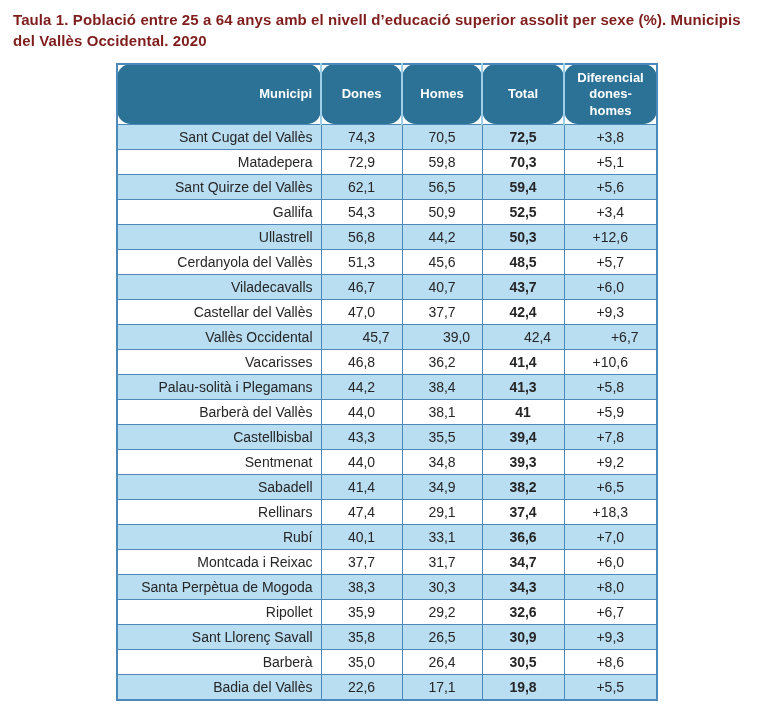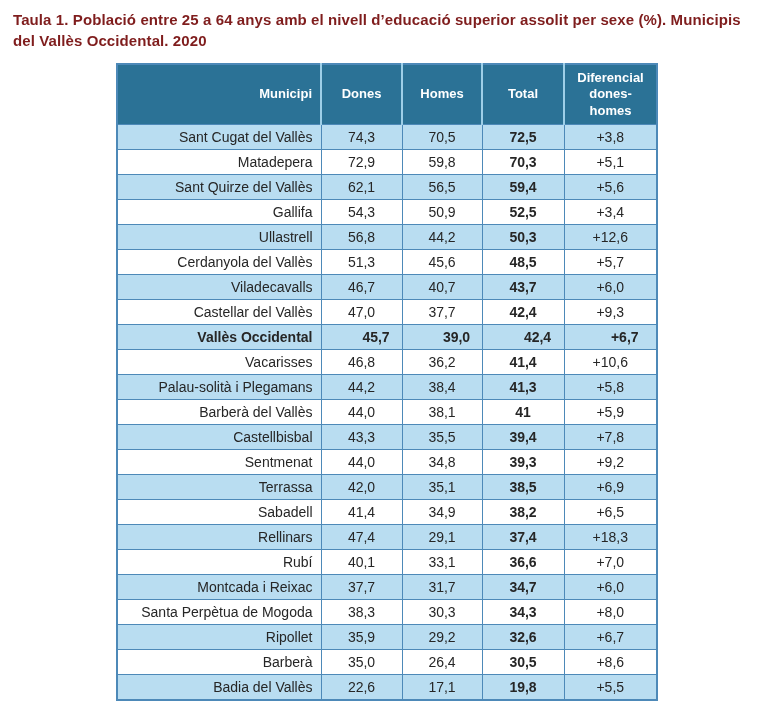--- a/index.html
+++ b/index.html
@@ -45,20 +45,21 @@
     color: #ffffff;
     font-size: 13px;
     font-weight: bold;
     text-align: center;
     padding: 5px 8px;
     line-height: 1.25;
     border-left: 2px solid #9ecfe8;
     border-bottom: 1px solid #4d89b8;
     vertical-align: middle;
     height: 32px;
+    border-radius: 14px;
   }
   table.data-table th:first-child {
     text-align: right;
     border-left: none;
   }
   table.data-table td {
     padding: 2px 8px;
     height: 20px;
     text-align: center;
     border: 1px solid #4d89b8;
@@ -71,21 +72,21 @@
   table.data-table td:nth-child(4) {
     font-weight: bold;
   }
   table.data-table tbody tr:nth-child(odd) td {
     background: #b9ddf1;
   }
   table.data-table tbody tr:nth-child(even) td {
     background: #ffffff;
   }
   table.data-table tbody tr.bold-row td {
-    font-weight: bold;
+    font-weight: normal;
     padding-left: 37px;
   }
 </style>
 </head>
 <body>
 
 <div class="page">
 
   <p class="title">Taula 1. Població entre 25 a 64 anys amb el nivell d’educació superior assolit per sexe (%). Municipis del Vallès Occidental. 2020</p>
 
@@ -199,27 +200,20 @@
           <td>+7,8</td>
         </tr>
         <tr>
           <td>Sentmenat</td>
           <td>44,0</td>
           <td>34,8</td>
           <td>39,3</td>
           <td>+9,2</td>
         </tr>
         <tr>
-          <td>Terrassa</td>
-          <td>42,0</td>
-          <td>35,1</td>
-          <td>38,5</td>
-          <td>+6,9</td>
-        </tr>
-        <tr>
           <td>Sabadell</td>
           <td>41,4</td>
           <td>34,9</td>
           <td>38,2</td>
           <td>+6,5</td>
         </tr>
         <tr>
           <td>Rellinars</td>
           <td>47,4</td>
           <td>29,1</td>
@@ -248,20 +242,27 @@
           <td>+8,0</td>
         </tr>
         <tr>
           <td>Ripollet</td>
           <td>35,9</td>
           <td>29,2</td>
           <td>32,6</td>
           <td>+6,7</td>
         </tr>
         <tr>
+          <td>Sant Llorenç Savall</td>
+          <td>35,8</td>
+          <td>26,5</td>
+          <td>30,9</td>
+          <td>+9,3</td>
+        </tr>
+        <tr>
           <td>Barberà</td>
           <td>35,0</td>
           <td>26,4</td>
           <td>30,5</td>
           <td>+8,6</td>
         </tr>
         <tr>
           <td>Badia del Vallès</td>
           <td>22,6</td>
           <td>17,1</td>

